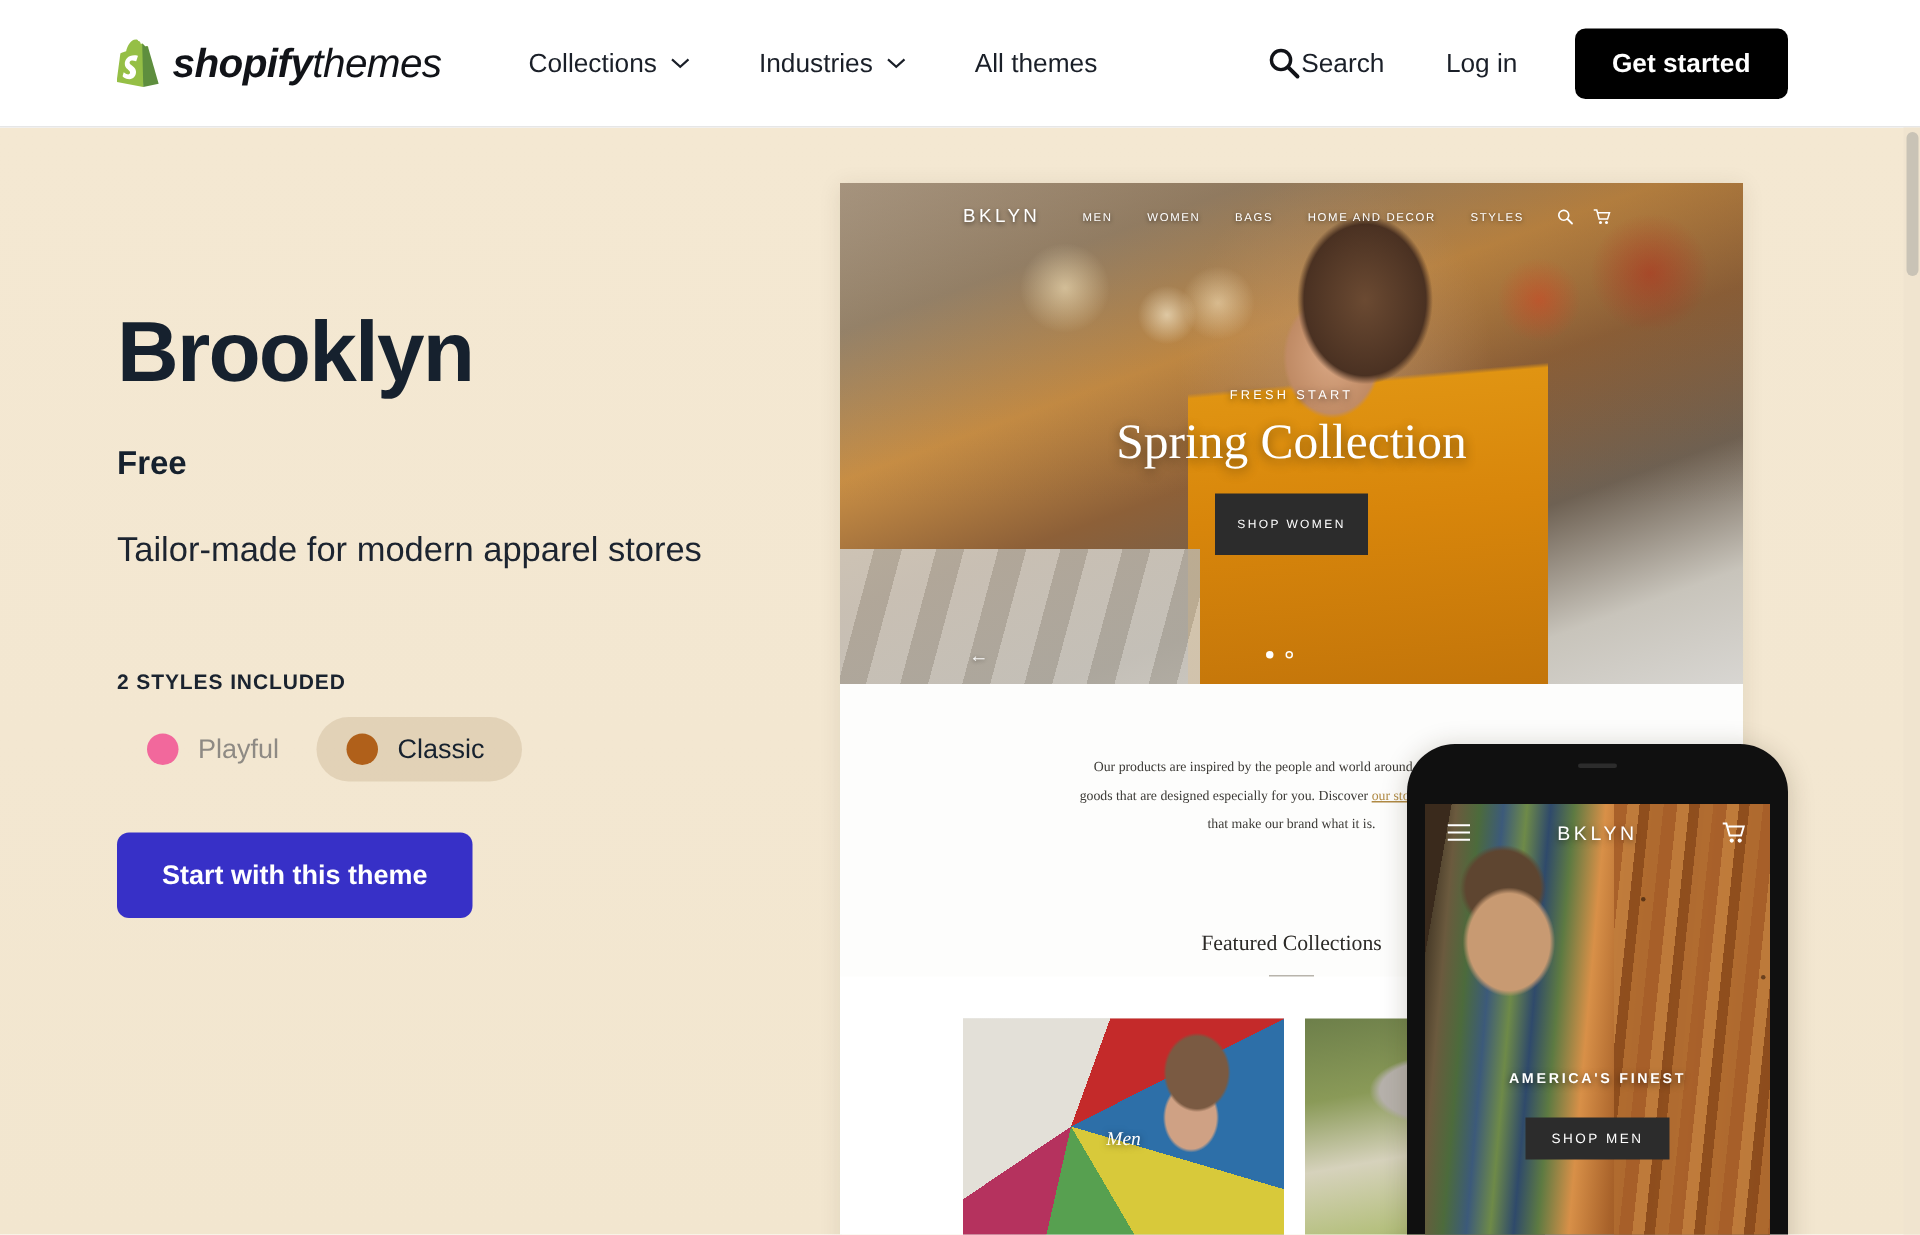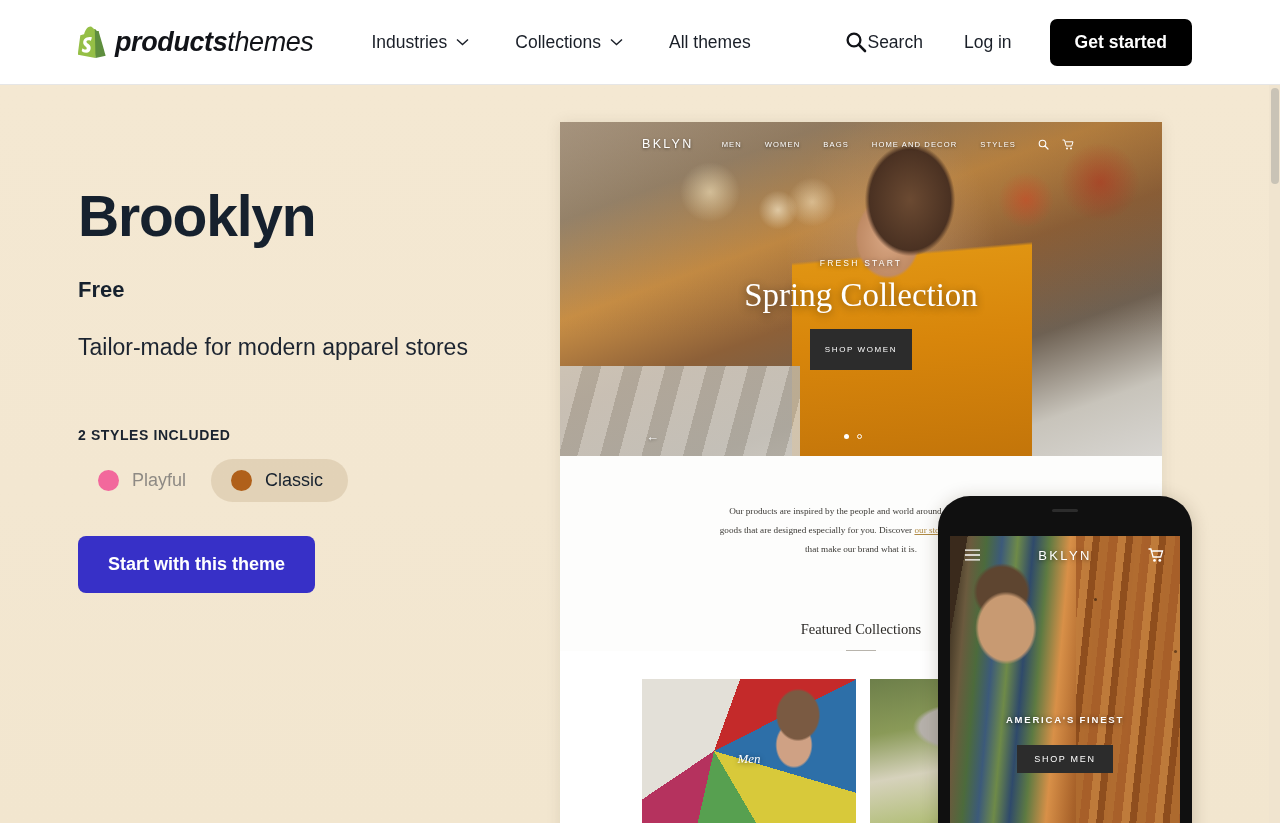--- a/index.html
+++ b/index.html
@@ -65,21 +65,21 @@
   }
 
   
   .hero {
     position: absolute; top: 85px; left: 0;
     width: 1280px; height: 738px;
     background: linear-gradient(180deg, #f4e8d2 0%, #f3e7d1 55%, #f2e6cf 100%);
     overflow: hidden;
   }
 
-  .hero-left { position: absolute; left: 78px; top: 102px; width: 430px; }
+  .hero-left { position: absolute; left: 78px; top: 121px; width: 430px; }
   .theme-title {
     font-size: 57px; font-weight: 700; color: #16212e;
     letter-spacing: -1.2px; line-height: 1.05;
   }
   .theme-price {
     font-size: 22px; font-weight: 700; color: #16212e;
     margin-top: 30px;
   }
   .theme-tagline {
     font-size: 23px; font-weight: 400; color: #1c2430;
@@ -325,33 +325,33 @@
 <body>
 
 <header class="site-header">
   <a class="brand">
     <svg class="brand-bag" viewBox="0 0 28 32">
       <path d="M20.6 5.1c-.1-.1-.3-.2-.5-.2-.1 0-1.3.1-1.3.1S17.3 3.4 17.1 3.2c-.2-.2-.5-.1-.6-.1 0 0-.2.1-.6.2-.3-1-.8-1.9-1.6-1.9h-.1C13.9.7 13.3.4 12.7.4 8.6.4 6.7 5.6 6.1 8.2c-1.6.5-2.7.8-2.9.9-.9.3-.9.3-1 1.1-.1.6-2.4 18.5-2.4 18.5L17.5 32l3.3-26.9z" fill="#95BF46"></path>
       <path d="M20.1 4.9c-.1 0-1.3.1-1.3.1S17.3 3.4 17.1 3.2c-.1-.1-.2-.1-.3-.1L17.5 32l10.3-2.2S20.8 5.7 20.7 5.4c-.1-.3-.4-.5-.6-.5z" fill="#5E8E3E"></path>
       <path d="M14 11.2l-1.2 3.7s-1.1-.6-2.4-.6c-1.9 0-2 1.2-2 1.5 0 1.7 4.3 2.3 4.3 6.1 0 3-1.9 4.9-4.4 4.9-3.1 0-4.6-1.9-4.6-1.9l.8-2.7s1.6 1.4 3 1.4c.9 0 1.2-.7 1.2-1.2 0-2.2-3.5-2.3-3.5-5.8 0-2.9 2.1-5.7 6.4-5.7 1.5 0 2.4.4 2.4.4z" fill="#FFF"></path>
     </svg>
     <span class="brand-words">
-      <span class="w1">products</span><span class="w2">themes</span>
+      <span class="w1">shopify</span><span class="w2">themes</span>
     </span>
   </a>
 
   <nav class="nav-main">
     <div class="nav-item">
-      <span>Industries</span>
+      <span>Collections</span>
       <svg class="chev" viewBox="0 0 13 8">
           <path d="M1 1.6L6.5 6.6 12 1.6" fill="none" stroke="#1a1f28" stroke-width="1.4"></path>
         </svg>
     </div>
     <div class="nav-item">
-      <span>Collections</span>
+      <span>Industries</span>
       <svg class="chev" viewBox="0 0 13 8">
           <path d="M1 1.6L6.5 6.6 12 1.6" fill="none" stroke="#1a1f28" stroke-width="1.4"></path>
         </svg>
     </div>
     <div class="nav-item">
       <span>All themes</span>
     </div>
   </nav>
 
   <div class="header-right">

